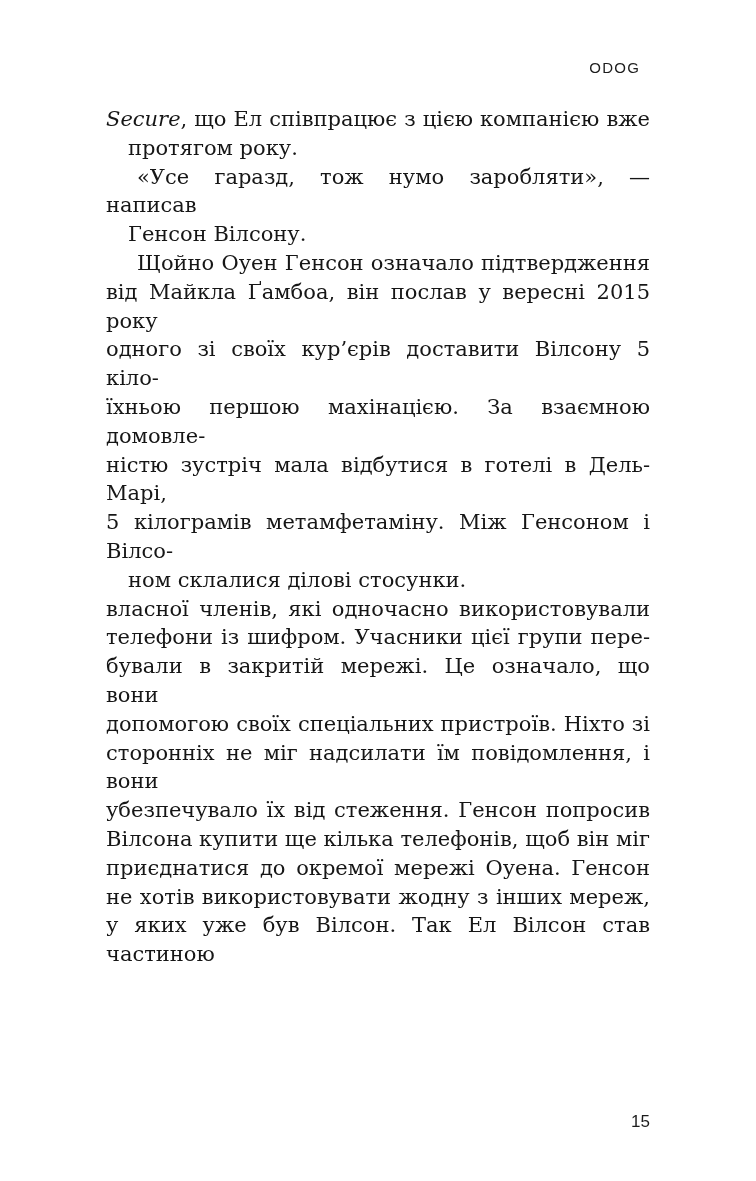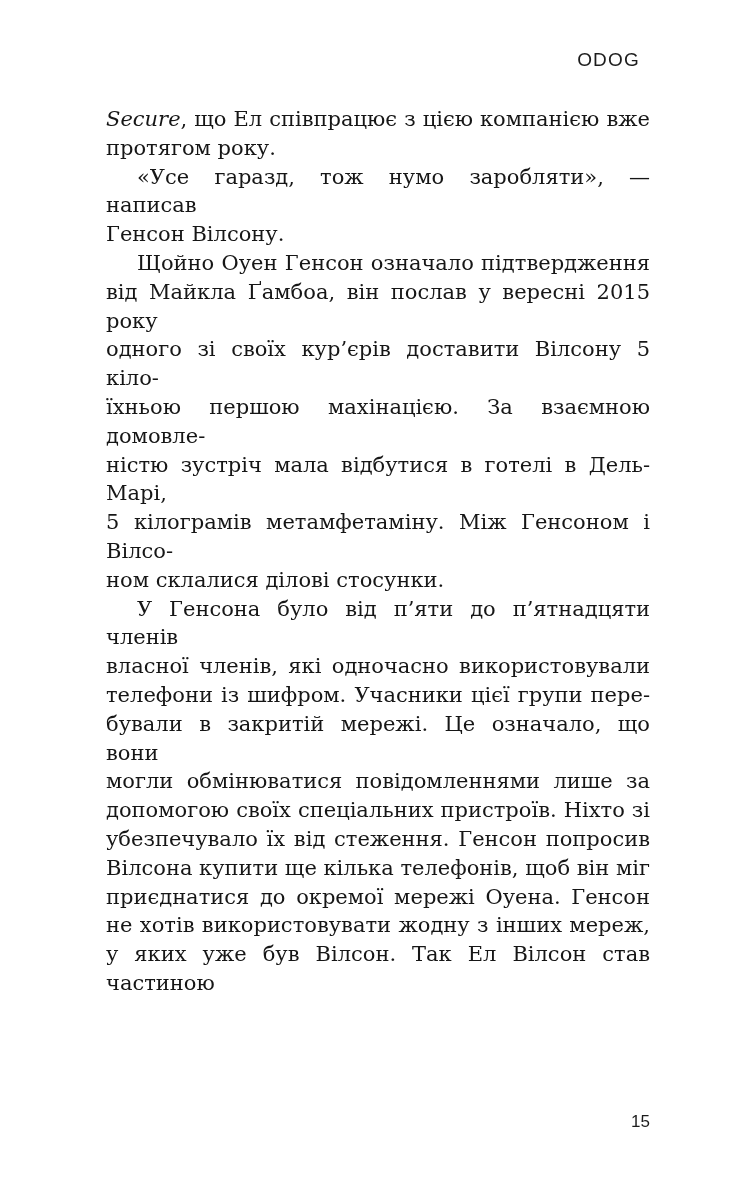--- a/index.html
+++ b/index.html
@@ -12,26 +12,26 @@
   }
   .page {
     position: relative;
     width: 756px;
     height: 1181px;
     background: #ffffff;
     color: #161616;
   }
   .running-head {
     position: absolute;
-    top: 49px;
+    top: 59px;
     left: 106px;
     width: 534px;
     text-align: right;
     font-family: "Liberation Sans", sans-serif;
-    font-size: 19px;
+    font-size: 15px;
     letter-spacing: 1.2px;
     color: #1c1c1c;
   }
   .text-block {
     position: absolute;
     left: 106px;
     top: 105px;
     width: 544px;
     font-family: "DejaVu Serif", "Liberation Serif", serif;
     font-size: 21px;
@@ -40,20 +40,21 @@
     font-feature-settings: "onum" 1;
   }
   .paragraph { margin: 0; }
   .line {
     text-align: justify;
     text-align-last: justify;
     white-space: normal;
   }
   .line.para-end {
     text-align-last: left;
+    margin-left: 22px;
   }
   .line.indent {
     text-indent: 31px;
   }
   .italic { font-style: italic; }
   .page-number {
     position: absolute;
     top: 1112px;
     left: 106px;
     width: 544px;
@@ -81,26 +82,25 @@
       <div class="paragraph">
         <div class="line indent"><span>Щойно Оуен Генсон означало підтвердження</span></div>
         <div class="line"><span>від Майкла Ґамбоа, він послав у вересні 2015 року</span></div>
         <div class="line"><span>одного зі своїх кур’єрів доставити Вілсону 5 кіло-</span></div>
         <div class="line"><span>їхньою першою махінацією. За взаємною домовле-</span></div>
         <div class="line"><span>ністю зустріч мала відбутися в готелі в Дель-Марі,</span></div>
         <div class="line"><span>5 кілограмів метамфетаміну. Між Генсоном і Вілсо-</span></div>
         <div class="line para-end"><span>ном склалися ділові стосунки.</span></div>
       </div>
       <div class="paragraph">
-        <div class="line indent"><span>У Генсона було від п’яти до п’ятнадцяти членів</span></div>
         <div class="line"><span>власної членів, які одночасно використовували</span></div>
         <div class="line"><span>телефони із шифром. Учасники цієї групи пере-</span></div>
         <div class="line"><span>бували в закритій мережі. Це означало, що вони</span></div>
-        <div class="line"><span>могли обмінюватися повідомленнями лише за</span></div>
         <div class="line"><span>допомогою своїх спеціальних пристроїв. Ніхто зі</span></div>
+        <div class="line"><span>сторонніх не міг надсилати їм повідомлення, і вони</span></div>
         <div class="line"><span>убезпечувало їх від стеження. Генсон попросив</span></div>
         <div class="line"><span>Вілсона купити ще кілька телефонів, щоб він міг</span></div>
         <div class="line"><span>приєднатися до окремої мережі Оуена. Генсон</span></div>
         <div class="line"><span>не хотів використовувати жодну з інших мереж,</span></div>
         <div class="line"><span>у яких уже був Вілсон. Так Ел Вілсон став частиною</span></div>
       </div>
     </main>
 
   <div class="page-number">15</div>
 </div>

